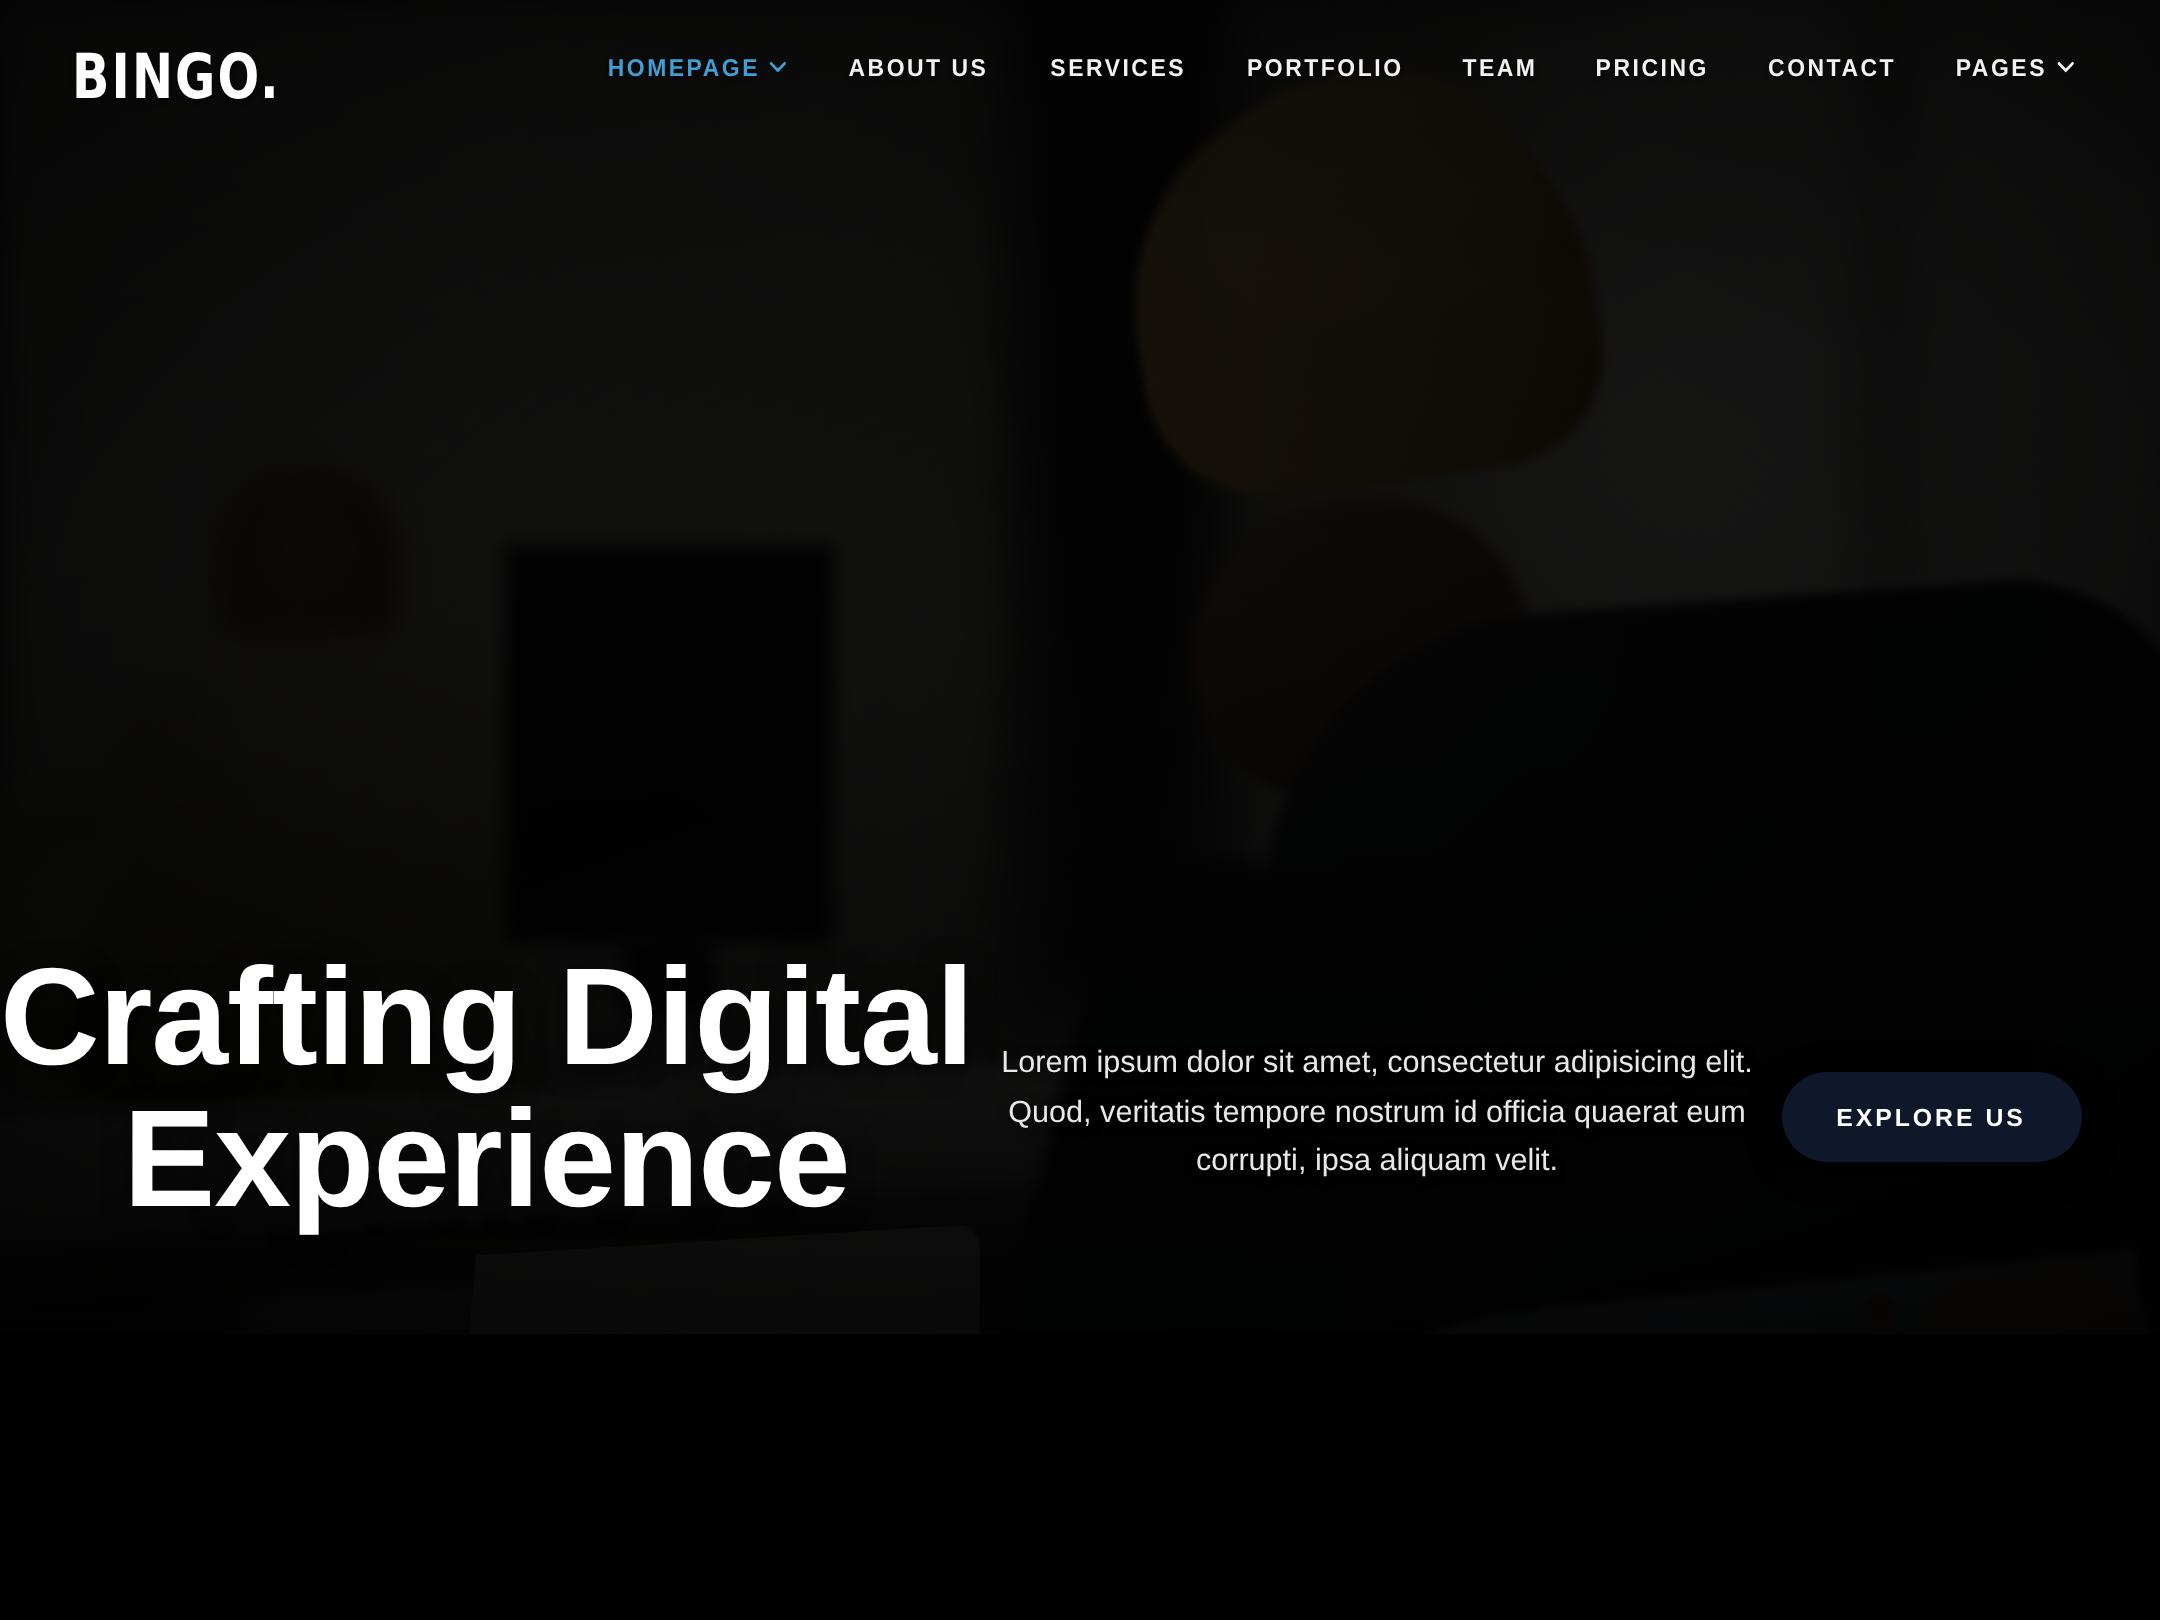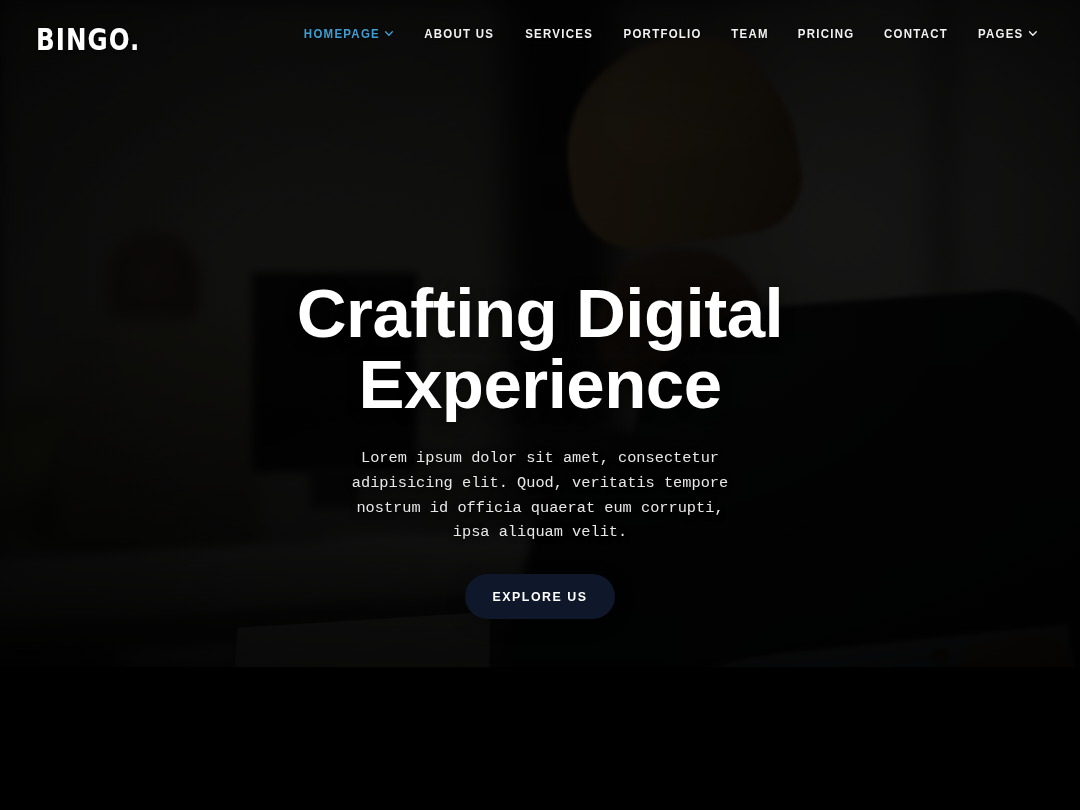--- a/index.html
+++ b/index.html
@@ -278,21 +278,21 @@
   .nav-item.active { color: #3f9fd4; }
   .chev {
     width: 9px; height: 9px; display: inline-block;
     position: relative; top: -1px;
   }
   .chev svg { display: block; }
 
   
   .content {
     position: absolute; left: 0; top: 0; width: 1080px; height: 810px;
-    display: flex; flex-direction: column; align-items: center;
+    display: flex; align-items: center;
     justify-content: flex-start;
     z-index: 30;
     padding-top: 278px;
   }
   .title {
     color: #ffffff;
     font-size: 69px;
     line-height: 1.03;
     font-weight: 700;
     text-align: center;
@@ -301,21 +301,20 @@
     text-shadow: 0 2px 14px rgba(0,0,0,.5);
   }
   .subtitle {
     margin-top: 26px;
     color: #e8e8e8;
     font-size: 15.3px;
     line-height: 1.62;
     text-align: center;
     max-width: 404px;
     text-shadow: 0 1px 6px rgba(0,0,0,.65);
-    font-family: Liberation Mono, monospace;
   }
   .cta {
     margin-top: 29px;
     display: inline-flex; align-items: center; justify-content: center;
     width: 150px; height: 45px;
     border: none; border-radius: 24px;
     background: #0f172a;
     color: #ffffff;
     font-size: 12.4px; font-weight: 700;
     letter-spacing: 1.5px;

